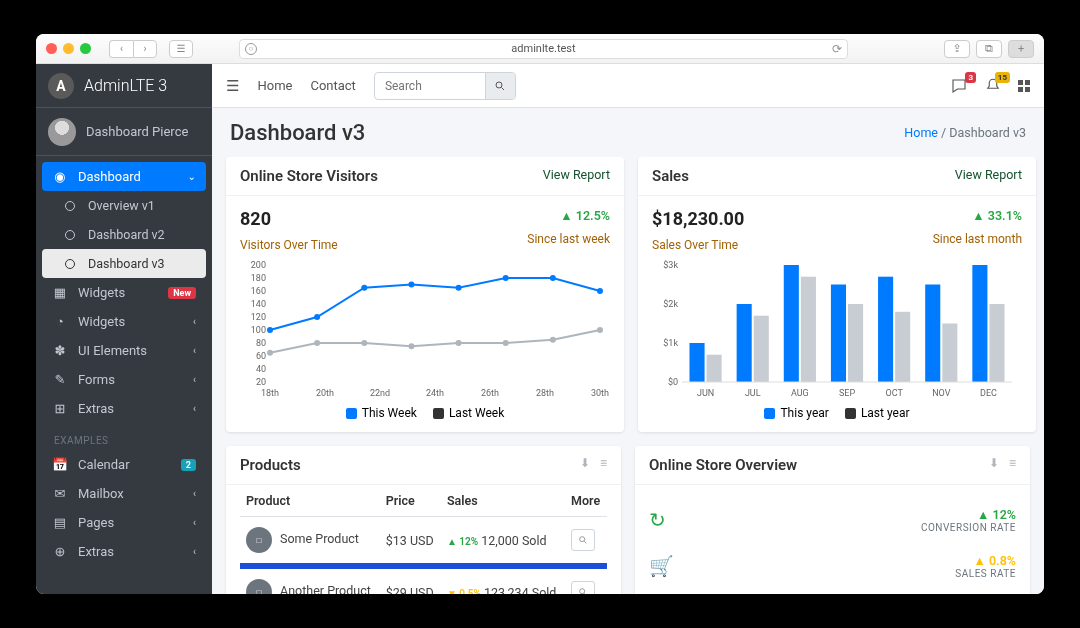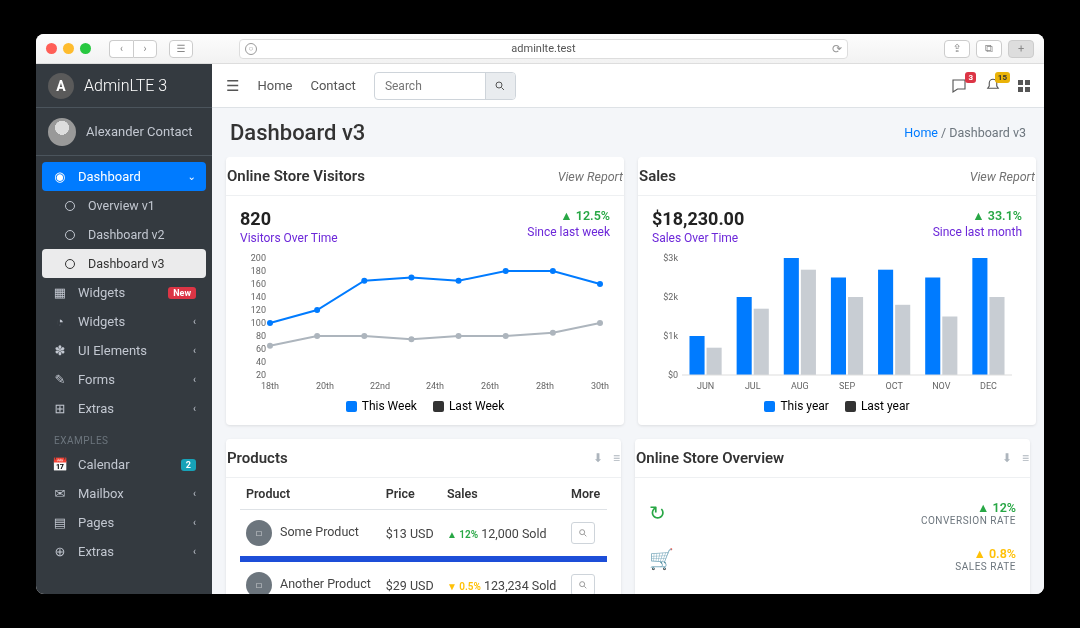--- a/index.html
+++ b/index.html
@@ -48,28 +48,28 @@
 .tn-badge.warn { background: #eab308; color: #333; }
 .grid-icon { display: grid; grid-template-columns: 5px 5px; grid-template-rows: 5px 5px; gap: 2px; }
 .grid-icon span { background: #555; }
 .content-header { padding: 12px 18px; display: flex; align-items: center; justify-content: space-between; }
 .content-header h1 { font-size: 22px; font-weight: 500; color: #333; }
 .breadcrumb { font-size: 12.5px; color: #6c757d; }
 .breadcrumb a { color: #007bff; text-decoration: none; }
 .content { flex: 1; padding: 0 14px 14px; overflow-y: auto; }
 .row { display: flex; gap: 14px; margin-bottom: 14px; }
 .card { flex: 1; background: #fff; border-radius: 4px; box-shadow: 0 1px 3px rgba(0,0,0,0.1); }
-.card-header { padding: 10px 1px; display: flex; align-items: center; justify-content: space-between; border-bottom: 1px solid #eef0f2; }
+.card-header { padding: 10px 14px; display: flex; justify-content: space-between; border-bottom: 1px solid #eef0f2; }
 .card-title { font-size: 15px; font-weight: 600; color: #333; }
-.card-link { color: #737373; font-size: 12.5px; cursor: pointer; font-style: italic; }
+.card-link { color: #14532d; font-size: 12.5px; cursor: pointer; }
 .card-body { padding: 12px 14px; }
 .card-tools { display: flex; gap: 10px; color: #adb5bd; font-size: 12px; }
 .stat-row { display: flex; justify-content: space-between; align-items: flex-start; gap: 42px; }
 .big-num { font-size: 18px; font-weight: 700; color: #222; }
-.sub-label { font-size: 12px; color: #6d28d9; margin-top: 2px; }
+.sub-label { font-size: 12px; color: #a16207; margin-top: 9px; }
 .delta { font-size: 12.5px; font-weight: 600; }
 .delta.up { color: #28a745; }
 .delta.warn { color: #ffc107; }
 .chart-wrap { margin-top: 8px; }
 .legend { display: flex; justify-content: center; gap: 16px; font-size: 12px; margin-top: 6px; }
 .legend-item { display: flex; align-items: center; gap: 5px; }
 .legend-sq { width: 11px; height: 11px; border-radius: 2px; }
 .table { width: 100%; border-collapse: collapse; font-size: 12.5px; }
 .table th { text-align: left; padding: 8px 6px; font-weight: 600; color: #333; border-bottom: 1px solid #dee2e6; }
 .table td { padding: 10px 6px; border-bottom: 6px solid #1d4ed8; color: #444; vertical-align: middle; }
@@ -110,21 +110,21 @@
   <div class="app">
     <aside class="sidebar">
       <div class="brand">
         <div class="brand-logo">
             <span>A</span>
           </div>
         <span class="brand-text">AdminLTE 3</span>
       </div>
       <div class="user">
         <div class="avatar"></div>
-        <span>Alexander Contact</span>
+        <span>Dashboard Pierce</span>
       </div>
       <div class="nav">
         <div class="nav-item active">
           <span class="nav-icon">◉</span>
           <span>Dashboard</span>
           <span class="nav-caret">⌄</span>
         </div>
         <div class="nav-item sub">
           <span class="nav-icon">
               <span class="circle-icon"></span>

